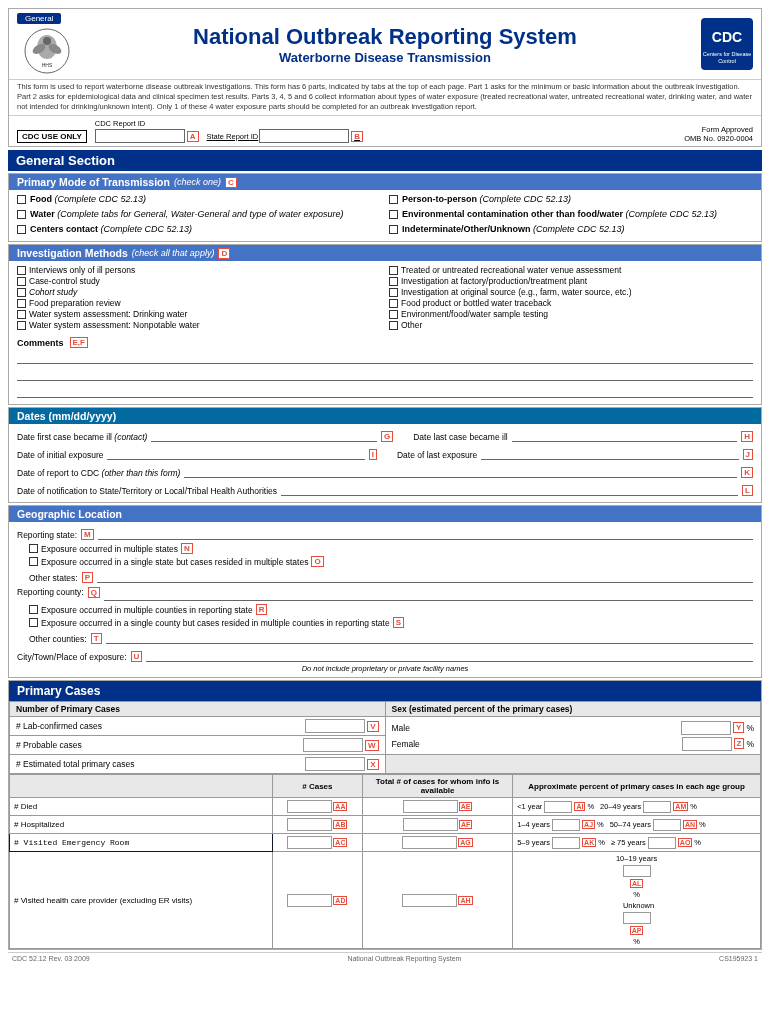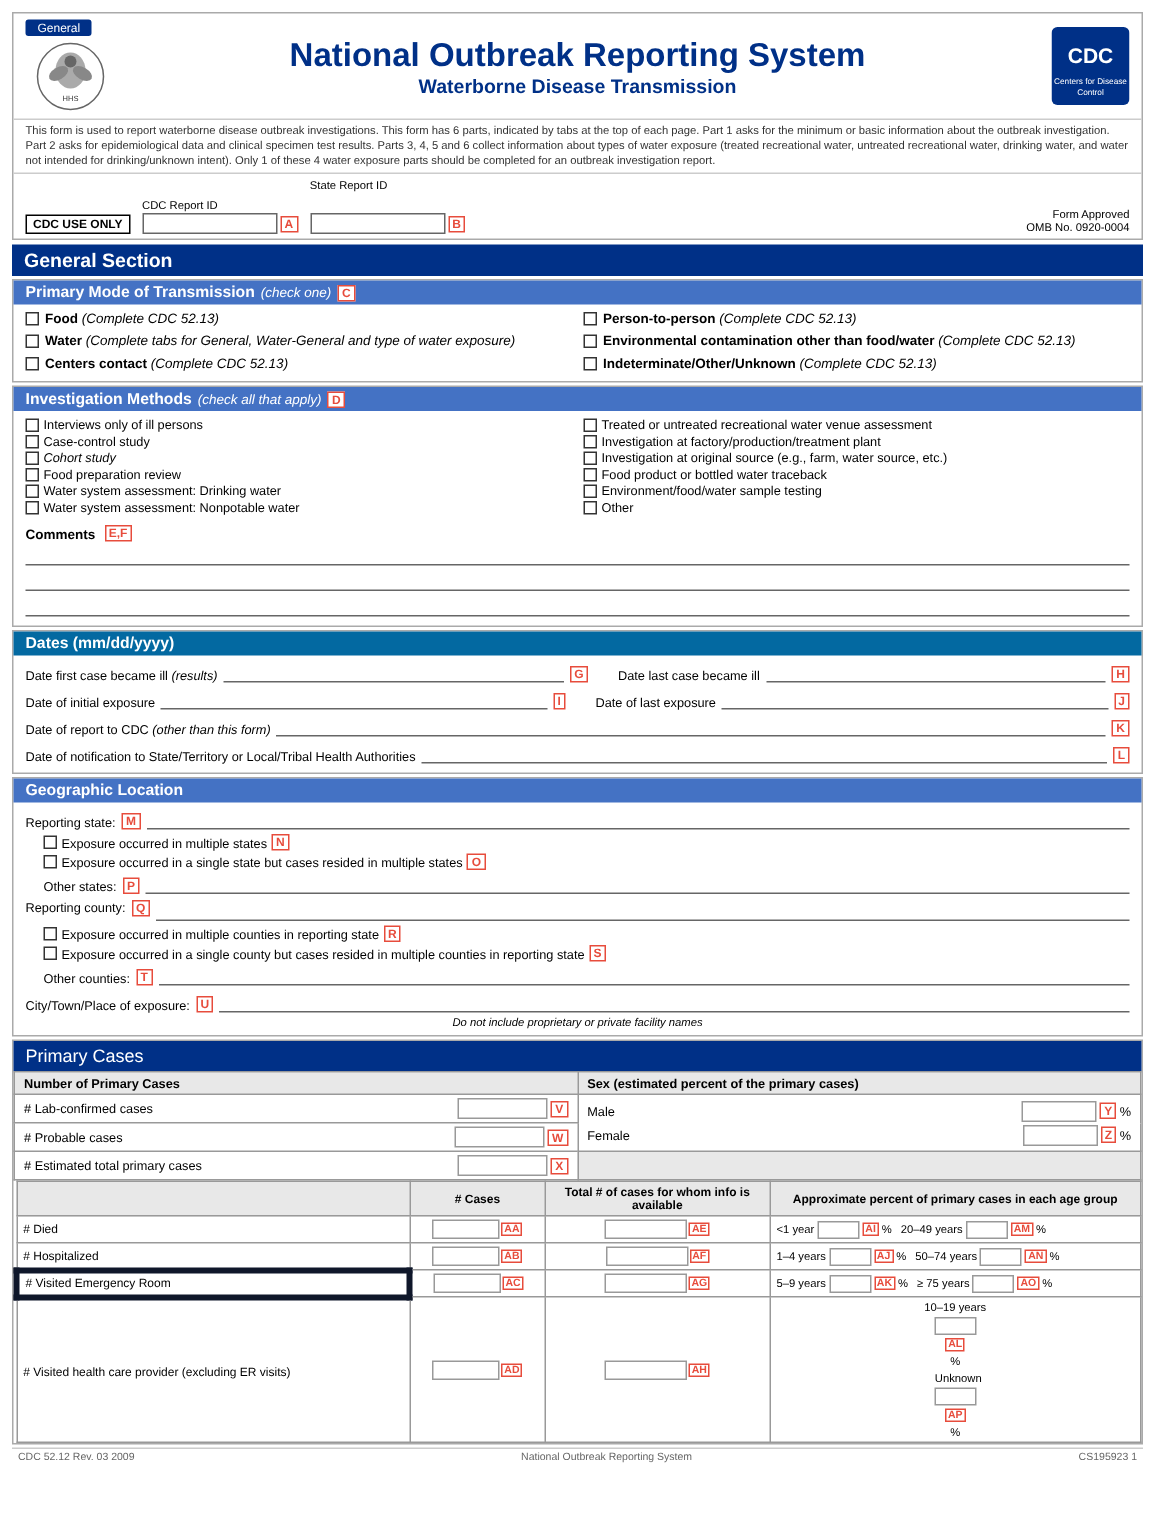--- a/index.html
+++ b/index.html
@@ -53,21 +53,21 @@
       <div style="font-size: 8px; font-weight: bold; border: 1px solid #000; padding: 1px 4px;">CDC USE ONLY</div>
       <div style="display: flex; flex-direction: column; gap: 1px;">
         <div style="display: flex; align-items: center; gap: 2px;">
           <span style="font-size: 7.5px;">CDC Report ID</span>
         </div>
         <div style="display: flex; align-items: center; gap: 2px;">
           <div style="border: 1px solid #666; min-width: 90px; height: 14px;"></div>
           <span style="border: 1.5px solid #e74c3c; color: #e74c3c; font-size: 8px; font-weight: bold; padding: 0 2px;">A</span>
         </div>
       </div>
-      <div style="display: flex; flex-direction: column; gap: 14px;">
+      <div style="display: flex; flex-direction: row; gap: 1px; text-decoration: underline;">
         <div style="display: flex; align-items: center; gap: 2px;">
           <span style="font-size: 7.5px;">State Report ID</span>
         </div>
         <div style="display: flex; align-items: center; gap: 2px;">
           <div style="border: 1px solid #666; min-width: 90px; height: 14px;"></div>
           <span style="border: 1.5px solid #e74c3c; color: #e74c3c; font-size: 8px; font-weight: bold; padding: 0 2px;">B</span>
         </div>
       </div>
       <div style="flex: 1;"></div>
       <div style="text-align: right; font-size: 7.5px;">
@@ -186,21 +186,21 @@
       <div style="border-bottom: 1px solid #666; height: 14px; width: 100%; margin-bottom: 3px;"></div>
       <div style="border-bottom: 1px solid #666; height: 14px; width: 100%;"></div>
     </div>
   </div>
 
   <div style="border: 1px solid #aaa; margin-bottom: 2px;">
     <div style="background: #0369a1; color: white; font-size: 10.5px; font-weight: bold; padding: 2px 8px;">Dates (mm/dd/yyyy)</div>
     <div style="padding: 4px 8px;">
 
       <div style="display: flex; align-items: flex-end; gap: 4px; margin-bottom: 4px; font-size: 8.5px;">
-        <span>Date first case became ill <em>(results)</em></span>
+        <span>Date first case became ill <em>(contact)</em></span>
         <div style="border-bottom: 1px solid #666; flex: 1; height: 14px;"></div>
         <span style="border: 1.5px solid #e74c3c; color: #e74c3c; font-size: 8px; font-weight: bold; padding: 0 2px;">G</span>
         <span style="margin-left: 16px;">Date last case became ill</span>
         <div style="border-bottom: 1px solid #666; flex: 1; height: 14px;"></div>
         <span style="border: 1.5px solid #e74c3c; color: #e74c3c; font-size: 8px; font-weight: bold; padding: 0 2px;">H</span>
       </div>
 
       <div style="display: flex; align-items: flex-end; gap: 4px; margin-bottom: 4px; font-size: 8.5px;">
         <span>Date of initial exposure</span>
         <div style="border-bottom: 1px solid #666; flex: 1; height: 14px;"></div>
@@ -279,21 +279,21 @@
       <div style="display: flex; align-items: flex-end; gap: 4px; margin-bottom: 2px; font-size: 8.5px;">
         <span>City/Town/Place of exposure:</span>
         <span style="border: 1.5px solid #e74c3c; color: #e74c3c; font-size: 8px; font-weight: bold; padding: 0 2px;">U</span>
         <div style="border-bottom: 1px solid #666; flex: 1; height: 14px;"></div>
       </div>
       <div style="font-size: 7.5px; font-style: italic; text-align: center; margin-top: 1px;">Do not include proprietary or private facility names</div>
     </div>
   </div>
 
   <div style="border: 1px solid #aaa; margin-bottom: 2px;">
-    <div style="background: #003087; color: white; font-size: 12px; font-weight: normal; padding: 3px 8px;">Primary Cases</div>
+    <div style="background: #003087; color: white; font-size: 12px; font-weight: bold; padding: 3px 8px;">Primary Cases</div>
 
     <table style="width: 100%; border-collapse: collapse; font-size: 8.5px;">
       <tbody>
           <tr>
         <td style="border: 1px solid #999; padding: 2px 6px; font-weight: bold; background: #e8e8e8; width: 50%;">Number of Primary Cases</td>
         <td style="border: 1px solid #999; padding: 2px 6px; font-weight: bold; background: #e8e8e8;">Sex (estimated percent of the primary cases)</td>
       </tr>
 
       <tr>
         <td style="border: 1px solid #999; padding: 2px 6px;">
@@ -413,21 +413,21 @@
               <span>%</span>
               <span style="margin-left: 4px;">50–74 years</span>
               <div style="border: 1px solid #999; width: 28px; height: 12px;"></div>
               <span style="border: 1.5px solid #e74c3c; color: #e74c3c; font-size: 7px; font-weight: bold; padding: 0 1px;">AN</span>
               <span>%</span>
             </div>
           </td>
         </tr>
 
         <tr>
-          <td style="border: 4px solid #0f172a; padding: 2px 4px;"># Visited Emergency Room</td>
+          <td style="border: 1px solid #0f172a; padding: 2px 4px; font-family: Liberation Mono, monospace;"># Visited Emergency Room</td>
           <td style="border: 1px solid #999; padding: 2px 4px; text-align: center;">
             <div style="display: flex; align-items: center; justify-content: center; gap: 1px;">
               <div style="border: 1px solid #999; width: 45px; height: 13px;"></div>
               <span style="border: 1.5px solid #e74c3c; color: #e74c3c; font-size: 7px; font-weight: bold; padding: 0 1px;">AC</span>
             </div>
           </td>
           <td style="border: 1px solid #999; padding: 2px 4px; text-align: center;">
             <div style="display: flex; align-items: center; justify-content: center; gap: 1px;">
               <div style="border: 1px solid #999; width: 55px; height: 13px;"></div>
               <span style="border: 1.5px solid #e74c3c; color: #e74c3c; font-size: 7px; font-weight: bold; padding: 0 1px;">AG</span>

